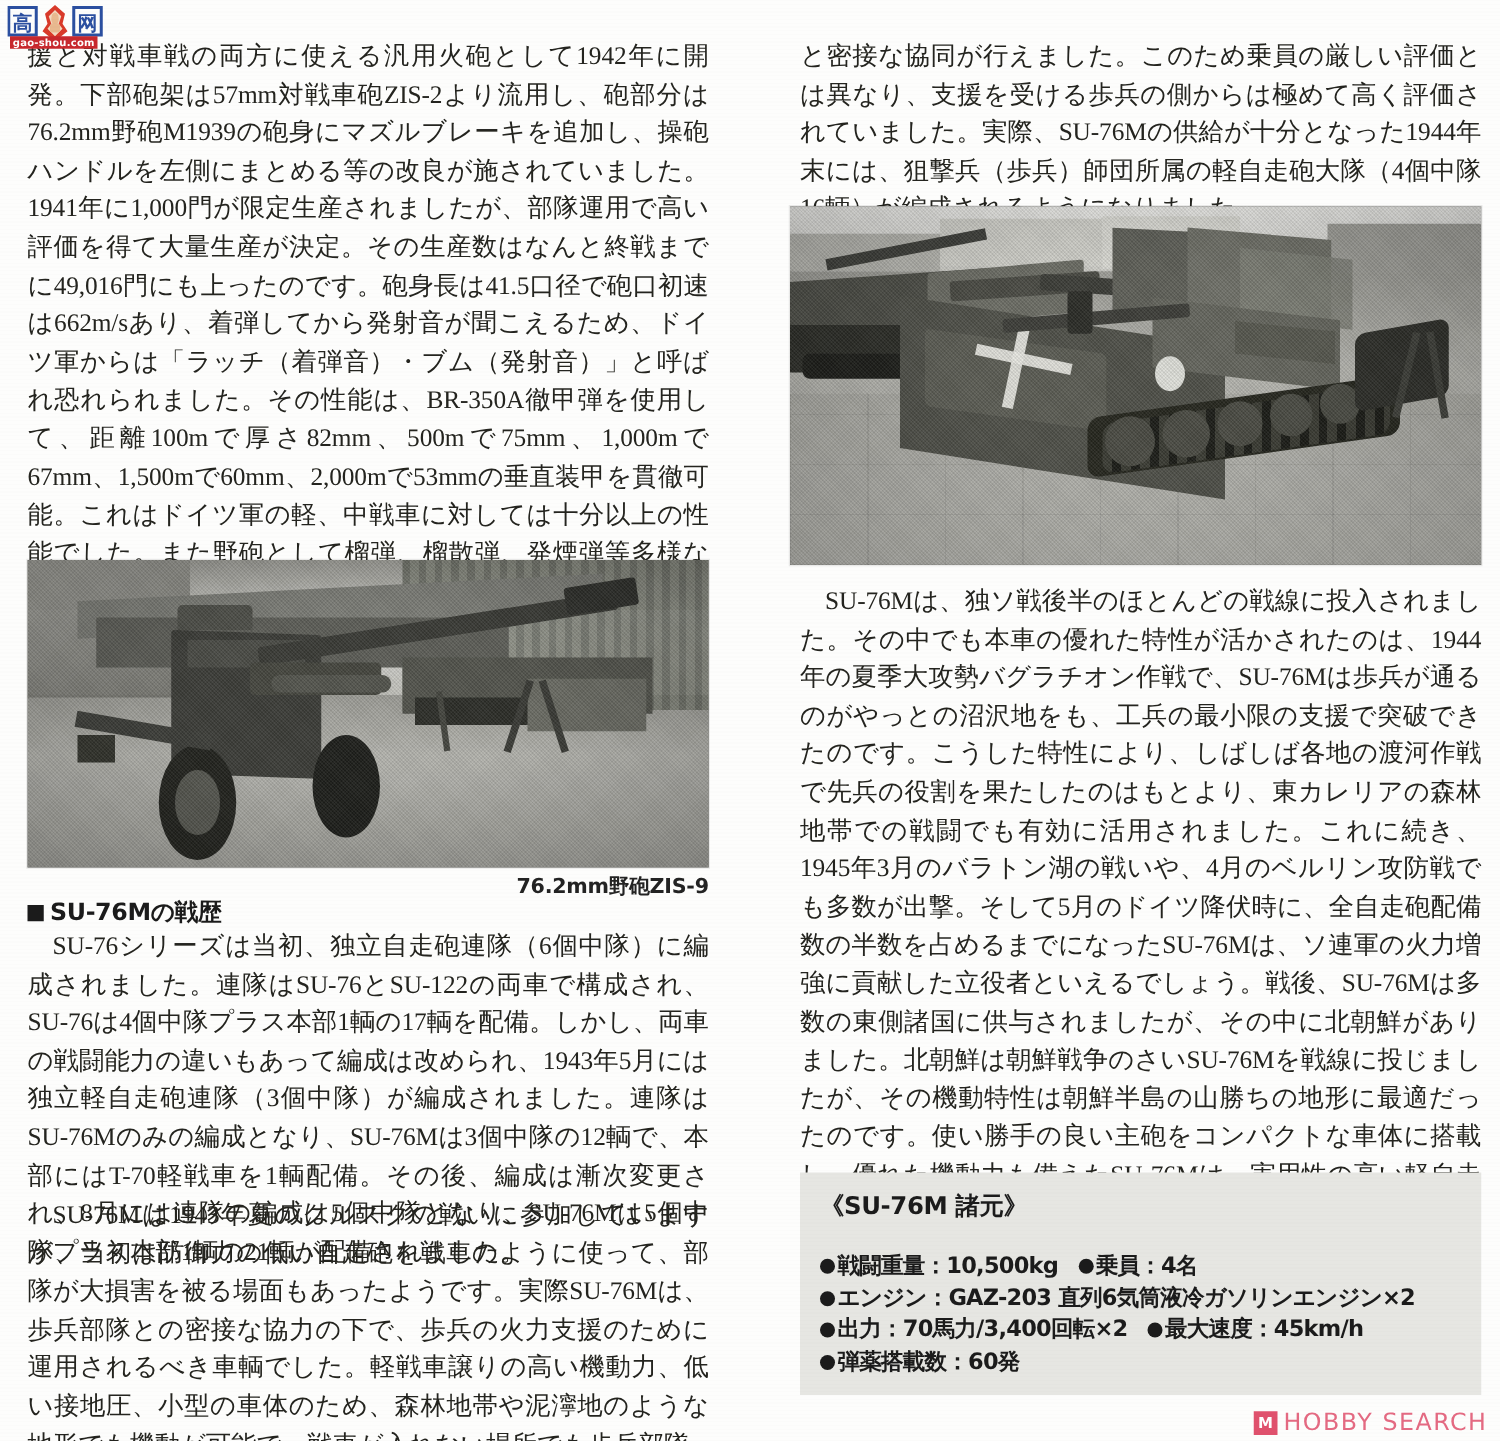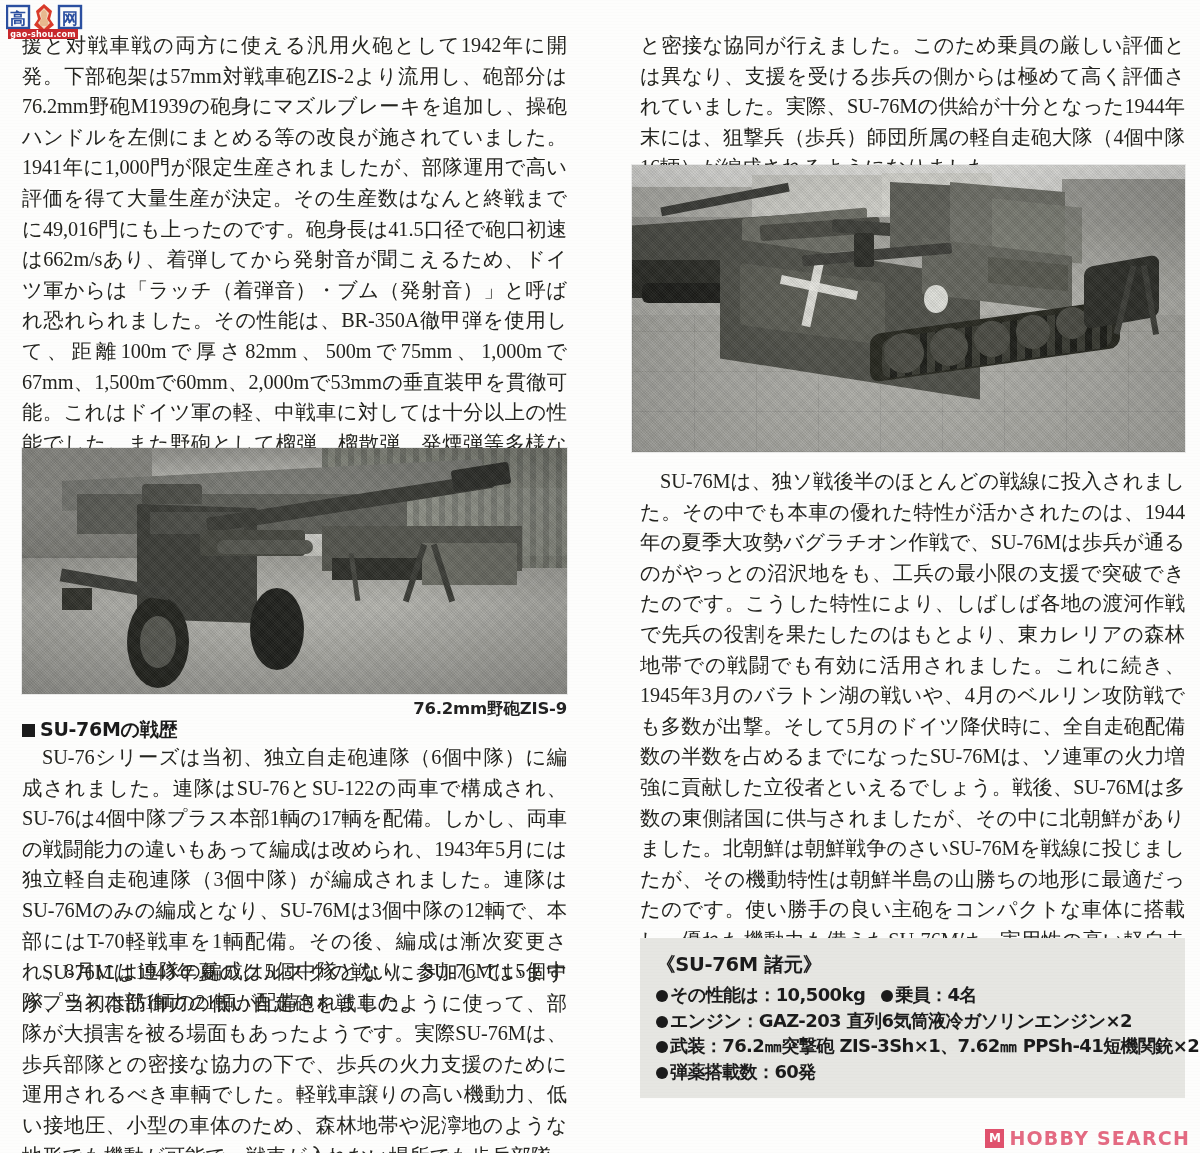--- a/index.html
+++ b/index.html
@@ -123,21 +123,21 @@
     width: 545px;
     background: #e6e6e2;
     padding: 13px 14px 14px 16px;
     box-sizing: border-box;
     font-family: "DejaVu Sans", "Liberation Sans", sans-serif;
   }
   .spec-title {
     font-size: 19.5px;
     font-weight: 700;
     color: #1b1b1b;
-    margin-bottom: 4px;
+    margin-bottom: 22px;
     letter-spacing: -0.3px;
   }
   .spec-line {
     font-size: 18px;
     font-weight: 700;
     color: #1b1b1b;
     line-height: 25.5px;
     letter-spacing: -0.6px;
     white-space: nowrap;
   }
@@ -164,21 +164,21 @@
   }
   .hs-mark {
     width: 19px; height: 19px;
     background: #e0516d;
     display: flex; align-items: center; justify-content: center;
     color: #fff; font-size: 12px; font-weight: 700;
     line-height: 1;
   }
   .hs-text {
     font-size: 19px;
-    font-weight: 700;
+    font-weight: 400;
     color: #e0516d;
     letter-spacing: 1.2px;
     opacity: 0.85;
   }
 </style>
 </head>
 <body>
 
 <div class="watermark">
   <svg width="78" height="42" viewBox="0 0 78 42" xmlns="http://www.w3.org/2000/svg">
@@ -312,23 +312,23 @@
     <div class="noise"></div>
     <div class="vignette"></div>
   </div>
 
   <p class="body-text indent" style="position:absolute; left:0; top:466px; width:545px;">SU-76Mは、独ソ戦後半のほとんどの戦線に投入されました。その中でも本車の優れた特性が活かされたのは、1944年の夏季大攻勢バグラチオン作戦で、SU-76Mは歩兵が通るのがやっとの沼沢地をも、工兵の最小限の支援で突破できたのです。こうした特性により、しばしば各地の渡河作戦で先兵の役割を果たしたのはもとより、東カレリアの森林地帯での戦闘でも有効に活用されました。これに続き、1945年3月のバラトン湖の戦いや、4月のベルリン攻防戦でも多数が出撃。そして5月のドイツ降伏時に、全自走砲配備数の半数を占めるまでになったSU-76Mは、ソ連軍の火力増強に貢献した立役者といえるでしょう。戦後、SU-76Mは多数の東側諸国に供与されましたが、その中に北朝鮮がありました。北朝鮮は朝鮮戦争のさいSU-76Mを戦線に投じましたが、その機動特性は朝鮮半島の山勝ちの地形に最適だったのです。使い勝手の良い主砲をコンパクトな車体に搭載し、優れた機動力も備えたSU-76Mは、実用性の高い軽自走砲として戦後も長く使用が続けられました。</p>
 </div>
 
 <div class="spec-box">
   <div class="spec-title">《SU-76M 諸元》</div>
   <div id="spec-lines">
-      <div class="spec-line"><span class="dot"></span><span>その性能は：</span><span>10,500kg</span><span class="spec-gap"></span><span class="dot"></span><span>乗員：</span><span>4名</span></div>
+      <div class="spec-line"><span class="dot"></span><span>戦闘重量：</span><span>10,500kg</span><span class="spec-gap"></span><span class="dot"></span><span>乗員：</span><span>4名</span></div>
       <div class="spec-line"><span class="dot"></span><span>エンジン：</span><span>GAZ-203 直列6気筒液冷ガソリンエンジン×2</span></div>
-      <div class="spec-line"><span class="dot"></span><span>武装：</span><span>76.2㎜突撃砲 ZIS-3Sh×1、7.62㎜ PPSh-41短機関銃×2</span></div>
+      <div class="spec-line"><span class="dot"></span><span>出力：</span><span>70馬力/3,400回転×2</span><span class="spec-gap"></span><span class="dot"></span><span>最大速度：</span><span>45km/h</span></div>
       <div class="spec-line"><span class="dot"></span><span>弾薬搭載数：</span><span>60発</span></div>
     </div>
 </div>
 
 <div class="hs-logo">
   <div class="hs-mark">M</div>
   <div class="hs-text">HOBBY SEARCH</div>
 </div>
 
 <div class="scan-grain"></div>

